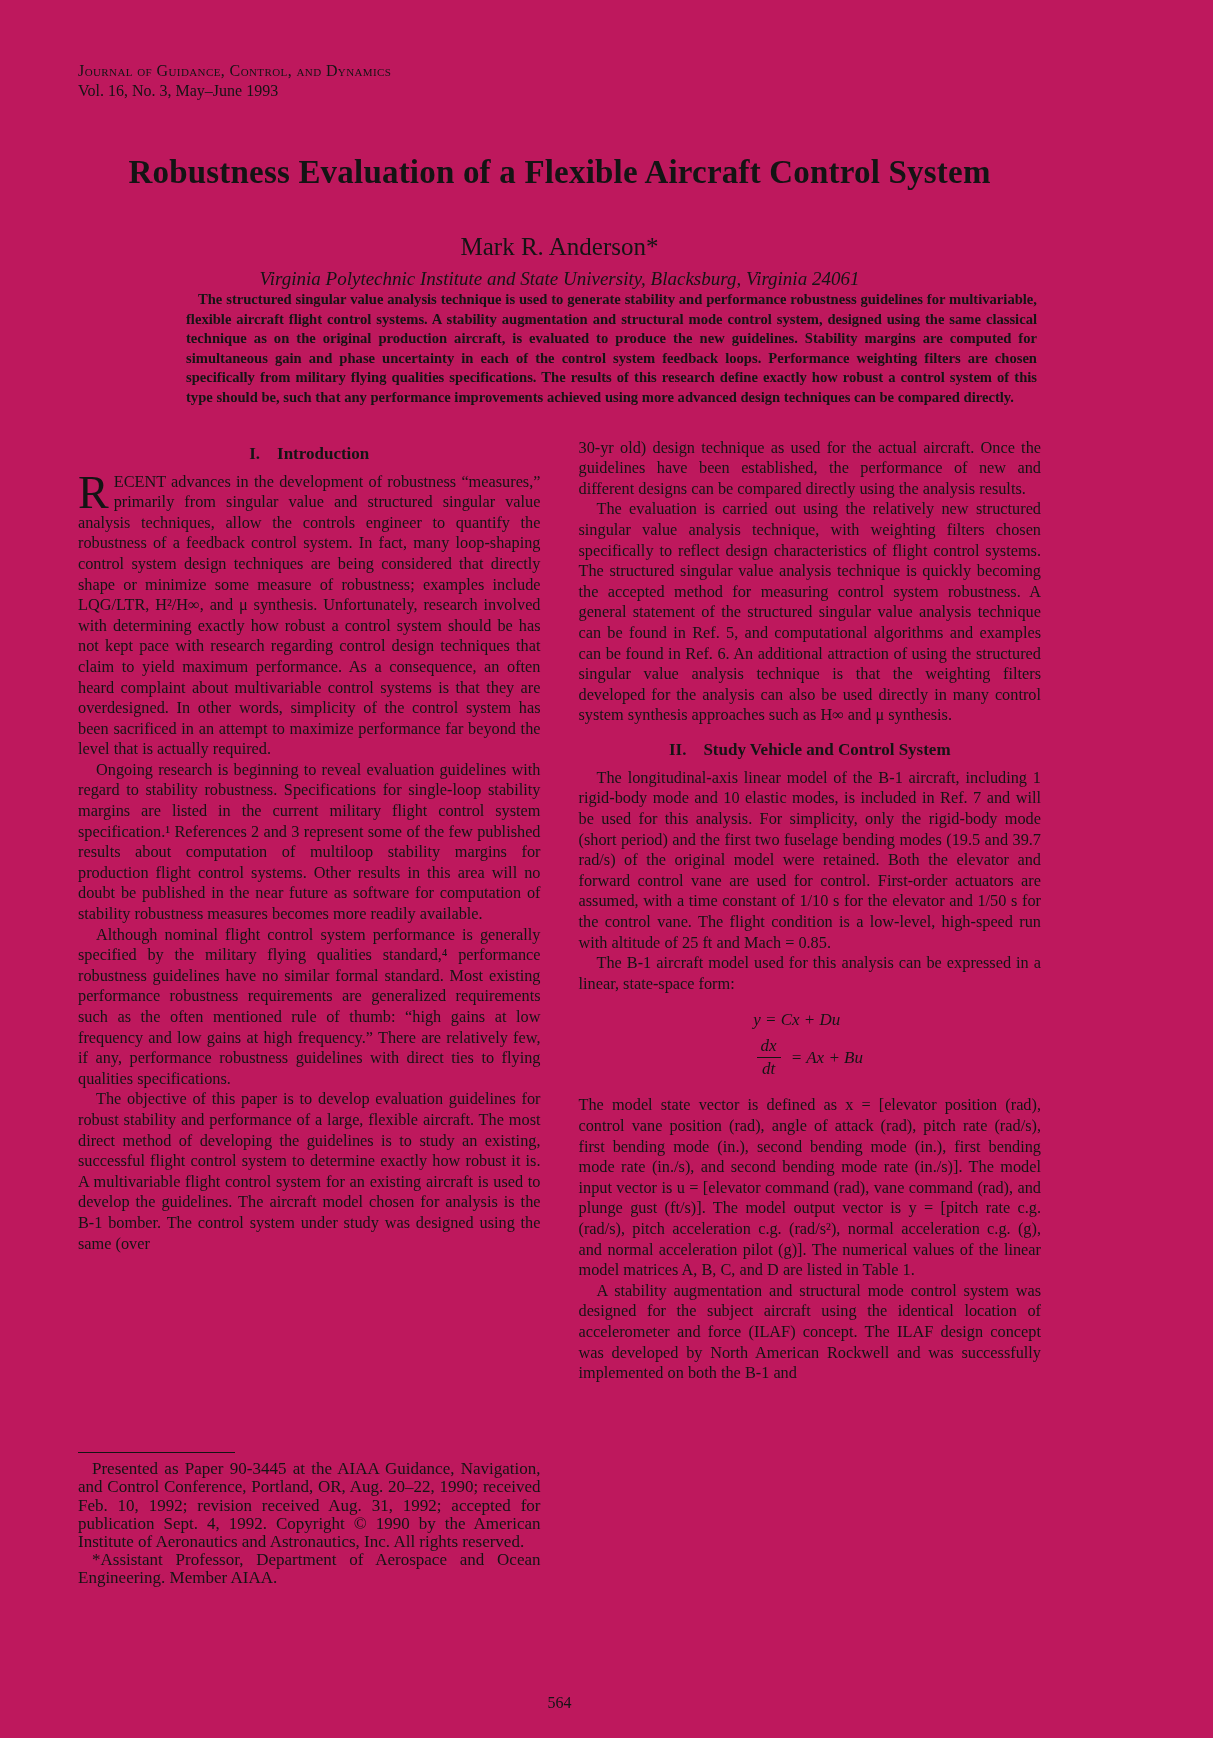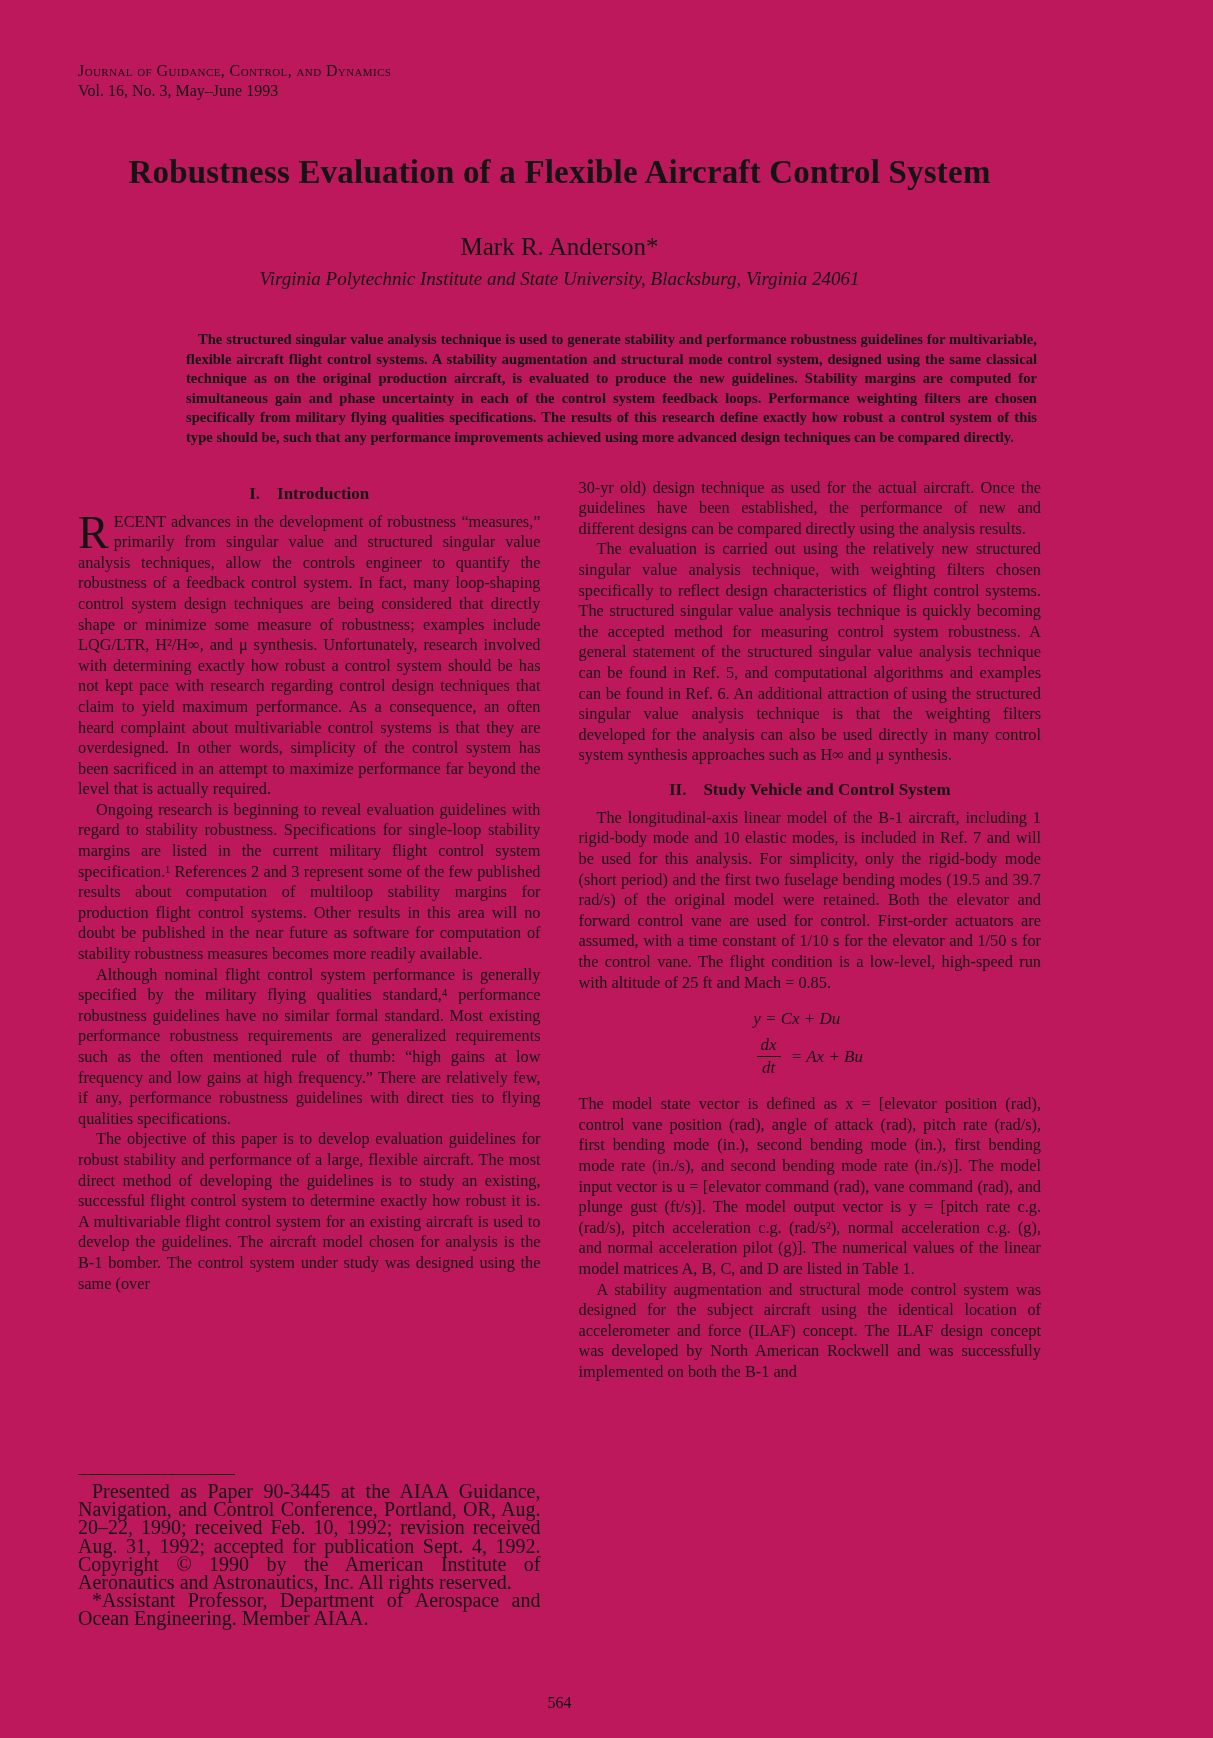--- a/index.html
+++ b/index.html
@@ -37,21 +37,20 @@
   }
   .affiliation {
     margin-top: 7px;
     text-align: center;
     font-size: 19px;
     font-style: italic;
   }
 
   
   .abstract {
-    margin-top: 40px;
     margin-left: 108px;
     margin-right: 4px;
     font-size: 14.6px;
     line-height: 19.6px;
     font-weight: bold;
     text-align: justify;
     text-indent: 12px;
   }
 
   
@@ -110,21 +109,21 @@
   .equation.eq2 { margin-top: 16px; padding-right: 26px; }
 
   
   .footnote { margin-top: auto; padding-top: 10px; }
   .footnote-rule {
     width: 34%;
     border-top: 1px solid #141414;
     margin-bottom: 7px;
   }
   .footnote-par {
-    font-size: 20px;
+    font-size: 17px;
     line-height: 18.2px;
     text-align: justify;
   }
   .footnote-par.indent-fn { text-indent: 14px; }
   .footnote-par + .footnote-par { text-indent: 14px; }
 
   
   .page-number {
     position: absolute;
     bottom: 26px;
@@ -169,20 +168,21 @@
       </div>
     </div>
 
     <div class="col col-right">
       <p class="body-par">30-yr old) design technique as used for the actual aircraft. Once the guidelines have been established, the performance of new and different designs can be compared directly using the analysis results.</p>
       <p class="body-par indent">The evaluation is carried out using the relatively new structured singular value analysis technique, with weighting filters chosen specifically to reflect design characteristics of flight control systems. The structured singular value analysis technique is quickly becoming the accepted method for measuring control system robustness. A general statement of the structured singular value analysis technique can be found in Ref. 5, and computational algorithms and examples can be found in Ref. 6. An additional attraction of using the structured singular value analysis technique is that the weighting filters developed for the analysis can also be used directly in many control system synthesis approaches such as H∞ and μ synthesis.</p>
 
       <h2 class="section-heading">II. Study Vehicle and Control System</h2>
 
       <p class="body-par indent">The longitudinal-axis linear model of the B-1 aircraft, including 1 rigid-body mode and 10 elastic modes, is included in Ref. 7 and will be used for this analysis. For simplicity, only the rigid-body mode (short period) and the first two fuselage bending modes (19.5 and 39.7 rad/s) of the original model were retained. Both the elevator and forward control vane are used for control. First-order actuators are assumed, with a time constant of 1/10 s for the elevator and 1/50 s for the control vane. The flight condition is a low-level, high-speed run with altitude of 25 ft and Mach = 0.85.</p>
+      <p class="body-par indent">The B-1 aircraft model used for this analysis can be expressed in a linear, state-space form:</p>
 
       <div class="equation-block">
         <div class="equation eq2">y = Cx + Du</div>
         <div class="equation">
           <span class="fraction">
             <span class="numer">dx</span>
             <span class="denom">dt</span>
           </span>
           <span class="eq-rhs">= Ax + Bu</span>
         </div>

